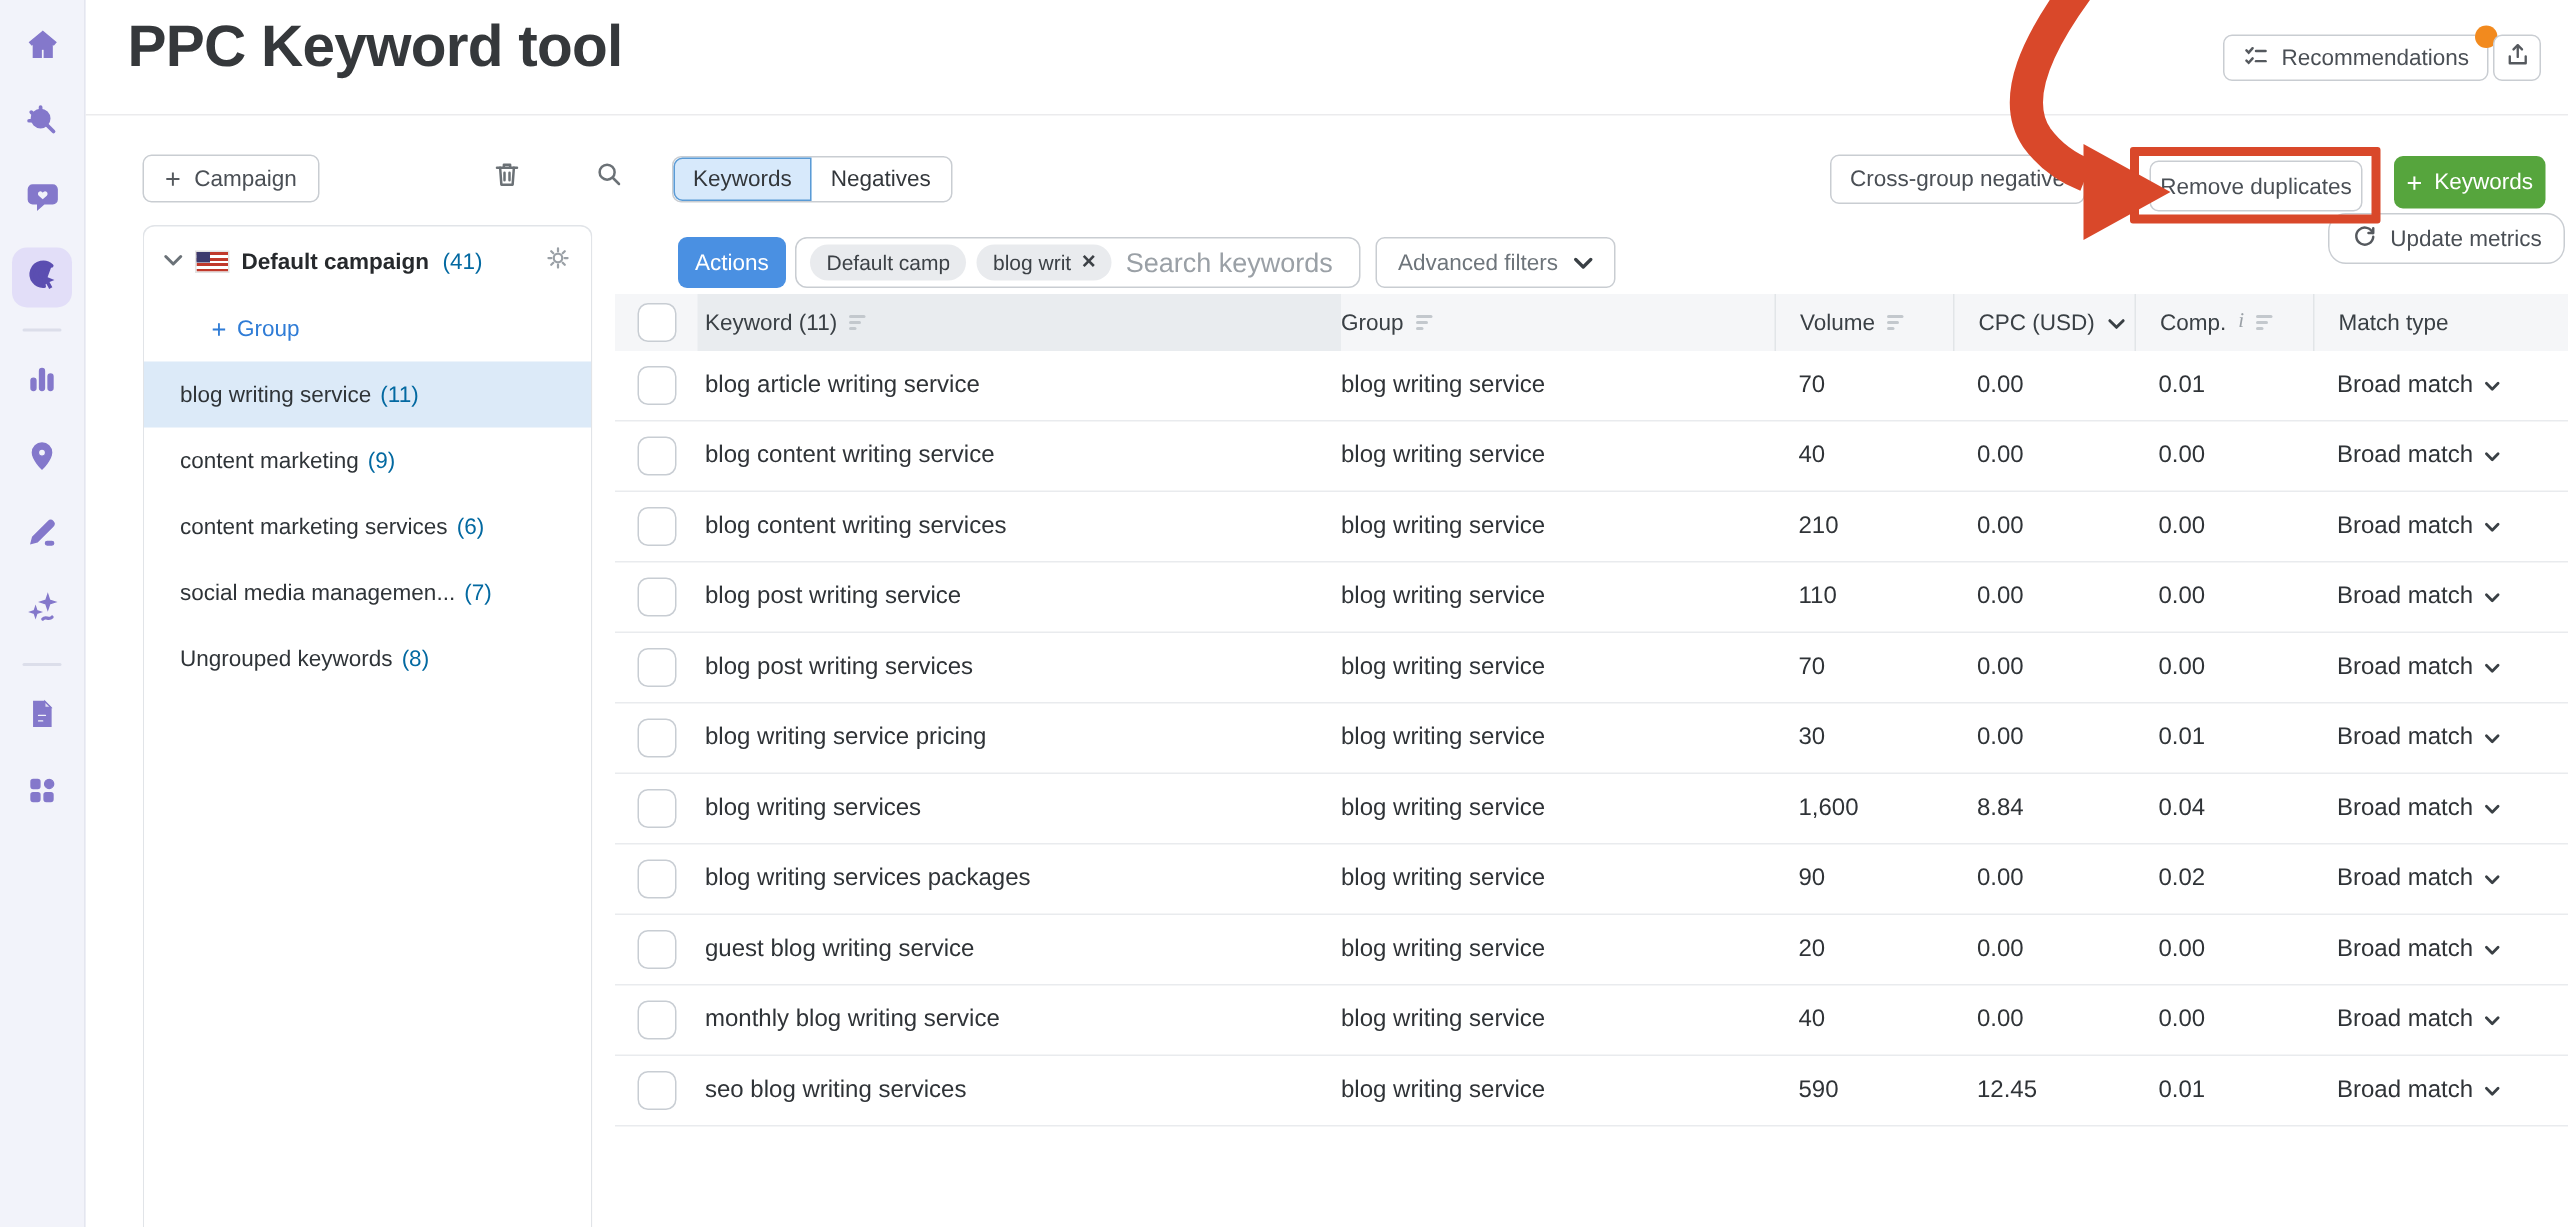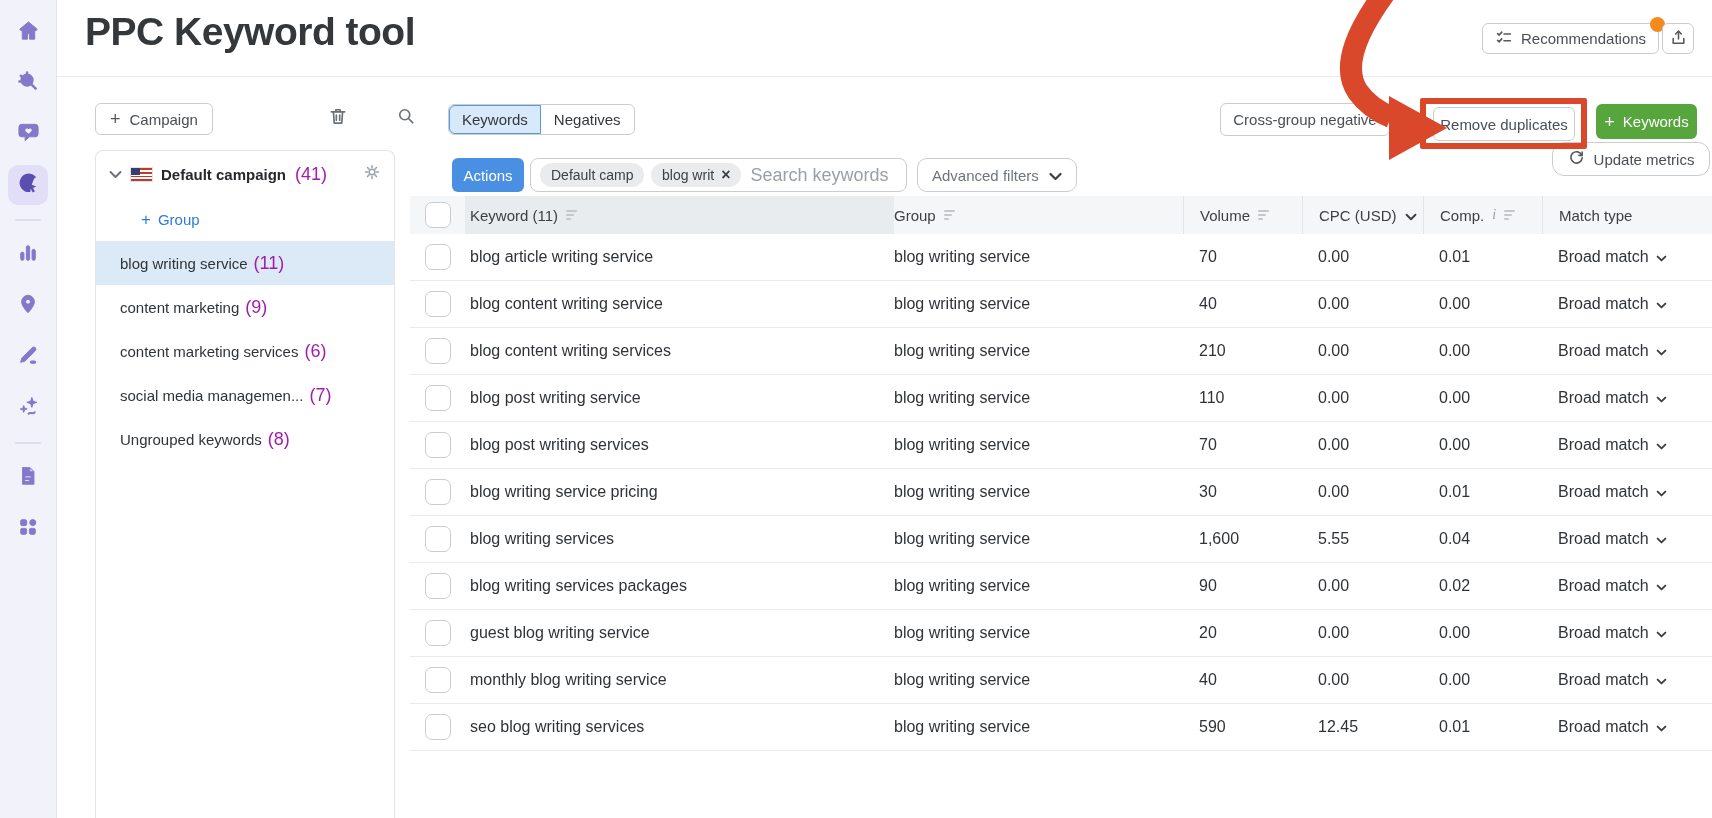--- a/index.html
+++ b/index.html
@@ -54,29 +54,29 @@
   .searchbox{position:absolute;left:530px;top:158px;width:377px;height:34px;border:1px solid #C9CDD2;
              border-radius:8px;box-sizing:border-box;display:flex;align-items:center;padding:0 9px;gap:7px;background:#fff;}
   .chip{background:#E9EBEE;border-radius:14px;height:24px;padding:0 11px;font-size:14px;color:#3C4146;
         display:flex;align-items:center;gap:7px;white-space:nowrap;}
   .chip .chip-text{max-width:82px;overflow:hidden;}
   .chip .chip-close{font-size:16px;color:#3C4146;font-weight:bold;line-height:1;}
   .searchbox input{flex:1;min-width:20px;border:none;outline:none;font-size:18px;color:#7f1d1d;
                    font-family:"Liberation Sans",sans-serif;background:transparent;}
   .searchbox input::placeholder{color:#9AA0A6;}
   .advfilters-btn{left:917px;top:158px;width:160px;height:34px;justify-content:space-between;
-                  padding:0 14px;color:#6E757B;border-radius:10px;}
+                  padding:0 14px;color:#6E757B;}
   .updmetrics-btn{left:1552px;top:142px;width:158px;height:34px;justify-content:center;gap:9px;border-radius:12px;}
 
   
   .group-panel{position:absolute;left:95px;top:150px;width:300px;height:668px;box-sizing:border-box;
                background:#fff;border:1px solid #E1E4E8;border-bottom:none;border-radius:8px 8px 0 0;}
   .campaign-row{height:46px;display:flex;align-items:center;padding:0 13px;gap:9px;}
   .campaign-name{font-weight:bold;font-size:15px;color:#26292C;}
-  .count{color:#a21caf;font-size:18px;}
+  .count{color:#0369a1;font-size:15px;}
   .spacer{flex:1;}
   .flag{width:21px;height:13px;position:relative;flex:0 0 auto;
         background:repeating-linear-gradient(180deg,#C0392B 0 1.9px,#fff 1.9px 3.8px);
         outline:1px solid #E3E3E3;}
   .flag::before{content:"";position:absolute;left:0;top:0;width:9px;height:7.5px;background:#3C3B6E;}
   .add-group{height:44px;display:flex;align-items:center;padding-left:45px;gap:7px;color:#2F7CD6;
              font-size:15px;font-weight:500;}
   .add-group .plus-blue{font-size:17px;line-height:1;}
   .group-item{height:44px;display:flex;align-items:center;padding-left:24px;font-size:15px;color:#2F3438;gap:6px;}
   .group-item.selected{background:#DCEAF8;}
@@ -448,21 +448,21 @@
             </svg></span>
         </div>
     </div>
     <div class="grid-row tr">
       <div class="td td-check">
           <span class="checkbox"></span>
         </div>
       <div class="td td-keyword">blog writing services</div>
       <div class="td">blog writing service</div>
       <div class="td td-num">1,600</div>
-      <div class="td td-num">5.55</div>
+      <div class="td td-num">8.84</div>
       <div class="td td-num">0.04</div>
       <div class="td td-match">
           <span>Broad match</span>
           <span><svg width="11" height="7" viewBox="0 0 13 9" fill="none" stroke="#3A4045" stroke-width="2.4" stroke-linecap="round" stroke-linejoin="round">
               <path d="M1.5 2l5 5 5-5"></path>
             </svg></span>
         </div>
     </div>
     <div class="grid-row tr">
       <div class="td td-check">

